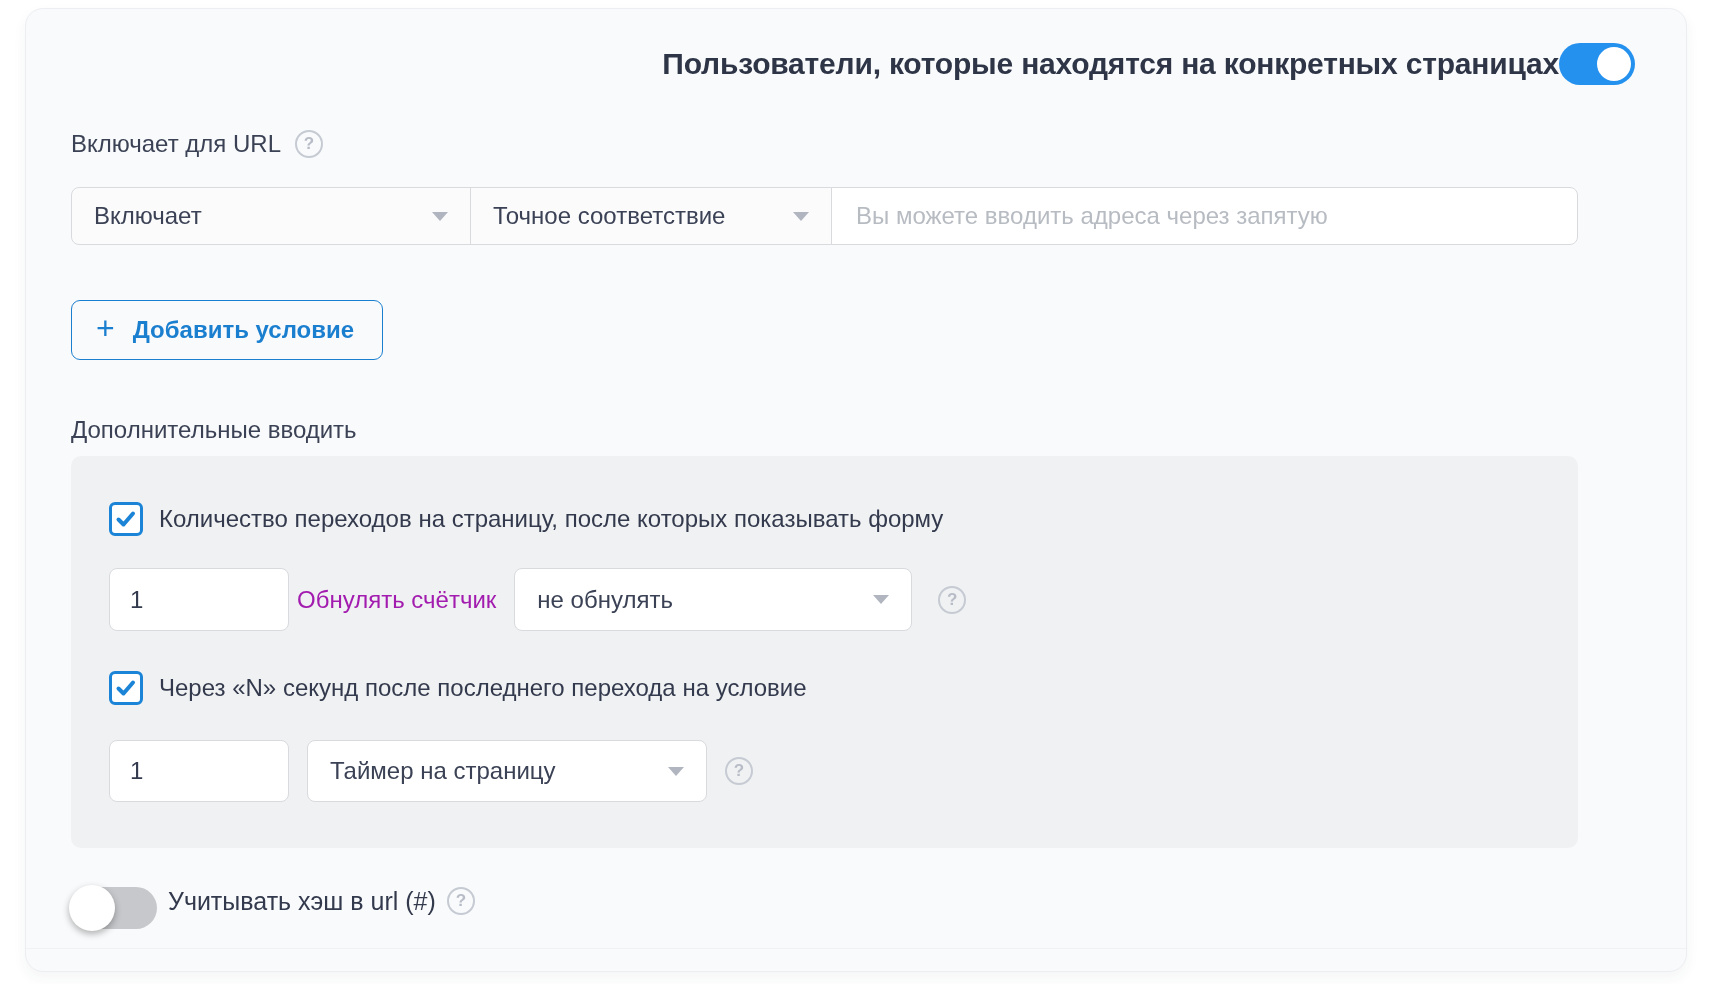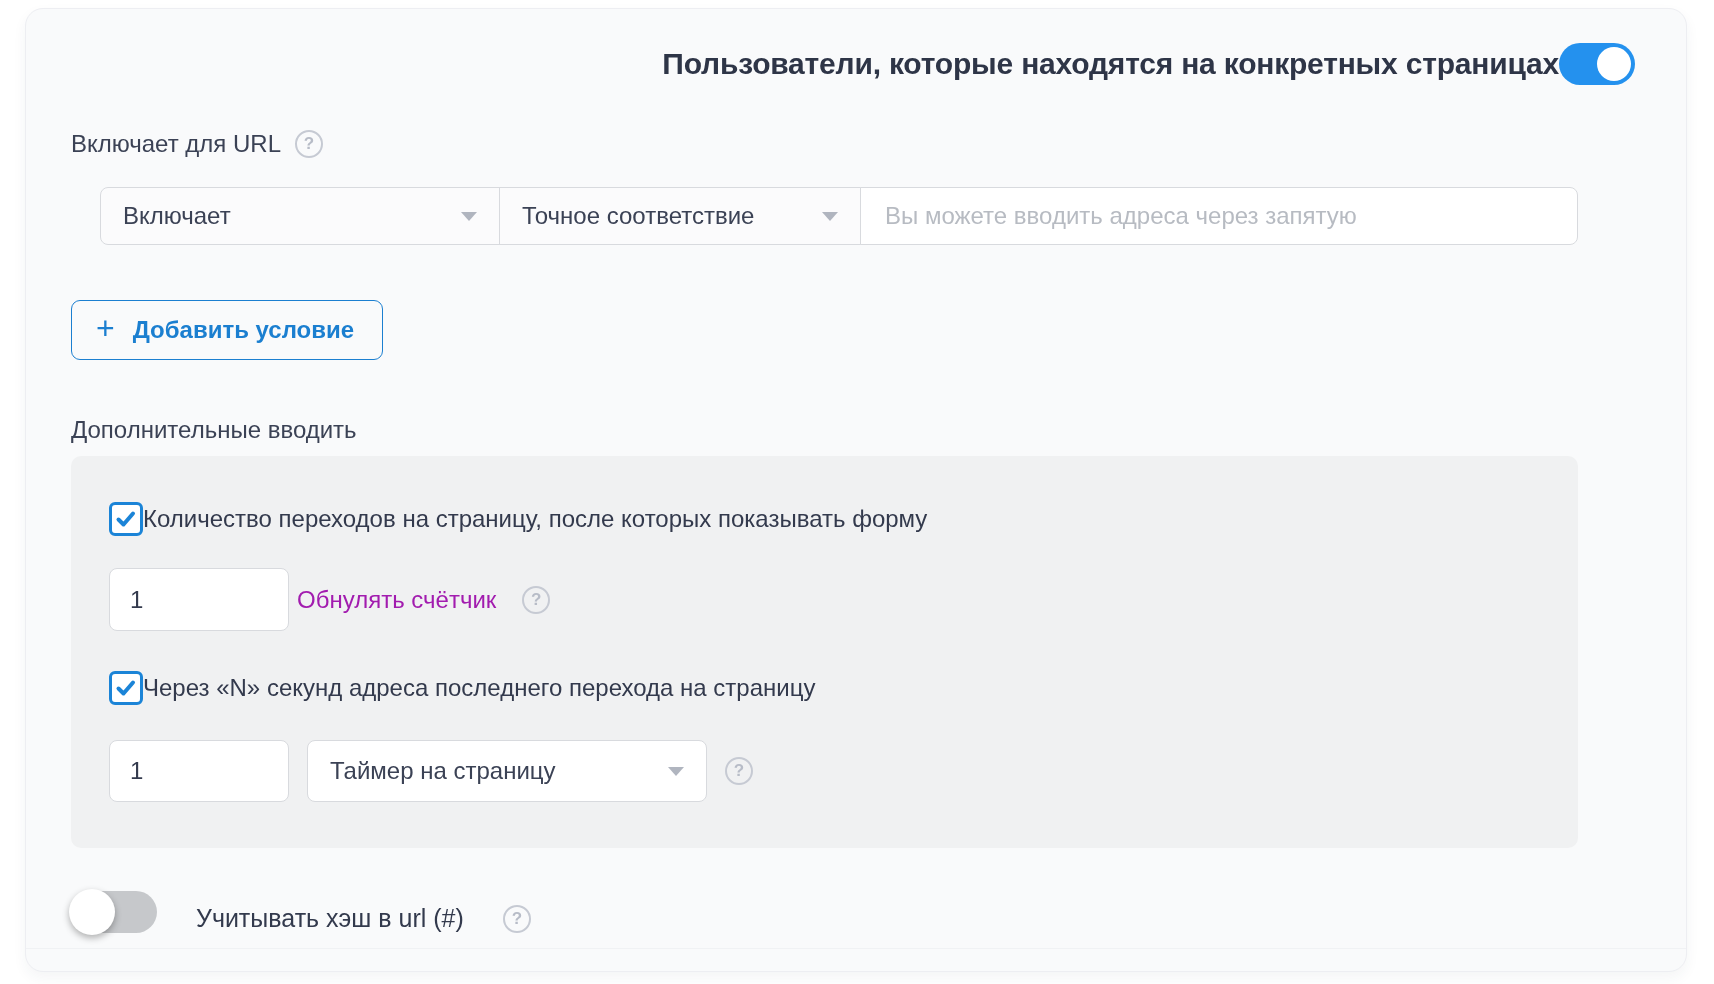--- a/index.html
+++ b/index.html
@@ -29,62 +29,62 @@
 
   .help { width:28px; height:28px; border:2px solid #c6cad3; border-radius:50%;
     color:#b7bcc7; font-size:17px; font-weight:700; display:inline-flex;
     align-items:center; justify-content:center; cursor:pointer; flex:0 0 auto; background:transparent; }
 
   
   .url-row { margin-top:28px; display:flex; width:1507px; height:58px; }
   .seg { border:1px solid #d8dade; background:#fbfbfc; height:58px; }
   .select { display:flex; align-items:center; justify-content:space-between;
     padding:0 22px; font-size:24px; color:#3b4255; cursor:pointer; }
-  .seg.first { width:400px; border-radius:8px 0 0 8px;margin-left:29px; }
+  .seg.first { width:400px; border-radius:8px 0 0 8px; }
   .seg.mid { width:362px; margin-left:-1px; }
   .seg.last { flex:1; margin-left:-1px; border-radius:0 8px 8px 0; background:#ffffff;
     font-size:24px; padding:8px 24px; color:#3b4255; outline:none;
     font-family:"Liberation Sans","DejaVu Sans",sans-serif; }
   .seg.last::placeholder { color:#b7bbc2; }
 
   .arrow { width:0; height:0; border-left:8px solid transparent; border-right:8px solid transparent;
     border-top:9px solid #b0b5bf; flex:0 0 auto; margin-left:14px; }
 
   .add-btn { margin-top:55px; height:60px; display:inline-flex; align-items:center; gap:18px;
     padding:0 28px 0 24px; background:transparent; border:1px solid #1b7fd0; border-radius:9px;
     color:#1b7fd0; font-size:24px; font-weight:700; cursor:pointer;
     font-family:"Liberation Sans","DejaVu Sans",sans-serif; }
   .add-btn .plus { font-size:32px; font-weight:400; line-height:1; transform:translateY(-2px); }
 
   .section-label { margin-top:56px; height:30px; font-size:24px; color:#3b4255; }
 
   .panel { margin-top:10px; width:1507px; background:#f0f1f2; border-radius:10px;
     padding:46px 38px 46px 38px; }
 
-  .cb-row { display:flex; align-items:center; height:34px; }
+  .cb-row { display:flex; align-items:center; gap:16px; height:34px; }
   .checkbox { width:34px; height:34px; background:#ffffff; border:3px solid #1b84d7;
     border-radius:6px; display:flex; align-items:center; justify-content:center;
     cursor:pointer; flex:0 0 auto; }
   .checkbox svg { width:24px; height:24px; display:block; }
   .cb-label { font-size:24px; color:#333a4d; }
 
   .ctrl-row { display:flex; align-items:center; }
   .ctrl-row.r1 { margin-top:32px; height:63px; }
   .ctrl-row.r2 { margin-top:35px; height:62px; }
   .num-input { width:180px; height:100%; border:1px solid #d8dade; border-radius:8px;
     background:#ffffff; font-size:24px; color:#333a4d; padding:0 0 0 20px; outline:none;
     font-family:"Liberation Sans","DejaVu Sans",sans-serif; }
   .inline-label { font-size:24px; color:#a21caf; margin-left:8px; }
   .std-select { height:100%; border:1px solid #d8dade; border-radius:8px; background:#ffffff; }
   .w398 { width:398px; margin-left:18px; }
   .w400 { width:400px; margin-left:18px; }
   .ctrl-row .help { margin-left:26px; }
   .ctrl-row.r2 .help { margin-left:18px; }
 
-  .hash-row { margin-top:39px; display:flex; align-items:flex-end; gap:39px; height:46px; }
+  .hash-row { margin-top:39px; display:flex; align-items:flex-start; gap:11px; height:46px; }
   .hash-label { font-size:25px; color:#333a4d; }
 </style>
 </head>
 <body>
 
 <div class="card">
 
   <div class="header">
     <h1 class="title">Пользователи, которые находятся на конкретных страницах</h1>
     <div class="toggle on">
@@ -125,32 +125,36 @@
         <svg viewBox="0 0 24 24">
           <polyline points="4.5,12.5 9.5,17.5 19,6.5" fill="none" stroke="#1b84d7" stroke-width="4" stroke-linecap="round" stroke-linejoin="round"></polyline>
         </svg>
       </span>
       <span class="cb-label">Количество переходов на страницу, после которых показывать форму</span>
     </div>
 
     <div class="ctrl-row r1">
       <input class="num-input" type="text" value="1" style="">
       <span class="inline-label">Обнулять счётчик</span>
+      <div class="std-select select w398">
+        <span>не обнулять</span>
+        <span class="arrow"></span>
+      </div>
       <span class="help">
         <span>?</span>
       </span>
     </div>
 
     <div class="cb-row" style="margin-top:40px;">
       <span class="checkbox">
         <svg viewBox="0 0 24 24">
           <polyline points="4.5,12.5 9.5,17.5 19,6.5" fill="none" stroke="#1b84d7" stroke-width="4" stroke-linecap="round" stroke-linejoin="round"></polyline>
         </svg>
       </span>
-      <span class="cb-label">Через «N» секунд адреса последнего перехода на страницу</span>
+      <span class="cb-label">Через «N» секунд после последнего перехода на условие</span>
     </div>
 
     <div class="ctrl-row r2">
       <input class="num-input" type="text" value="1" style="">
       <div class="std-select select w400">
         <span>Таймер на страницу</span>
         <span class="arrow"></span>
       </div>
       <span class="help">
         <span>?</span>

